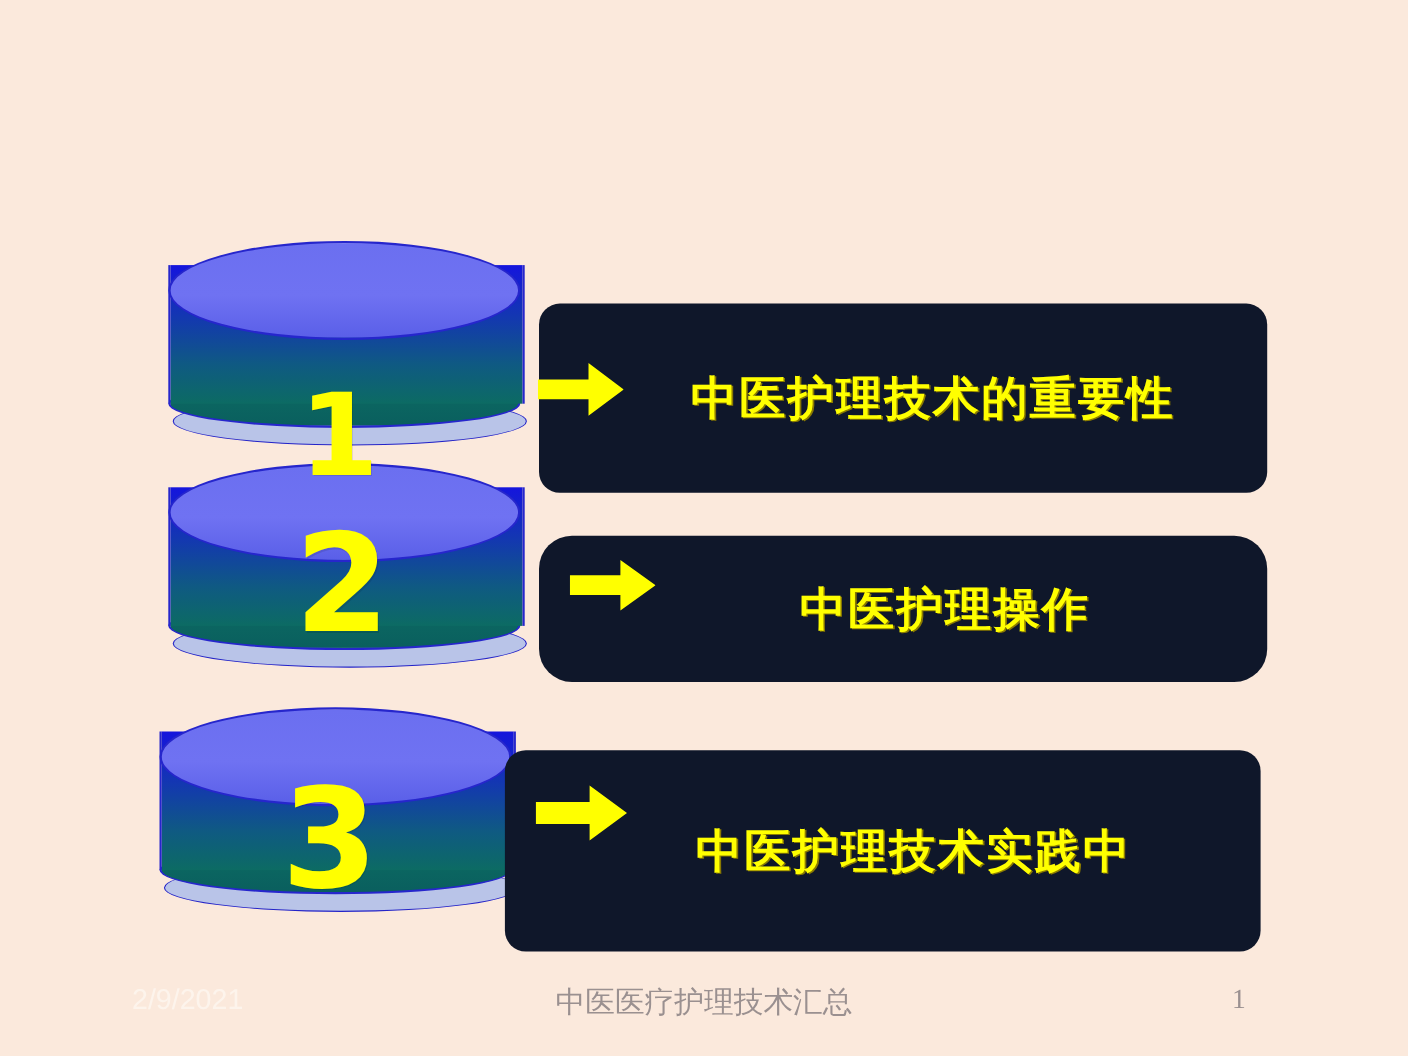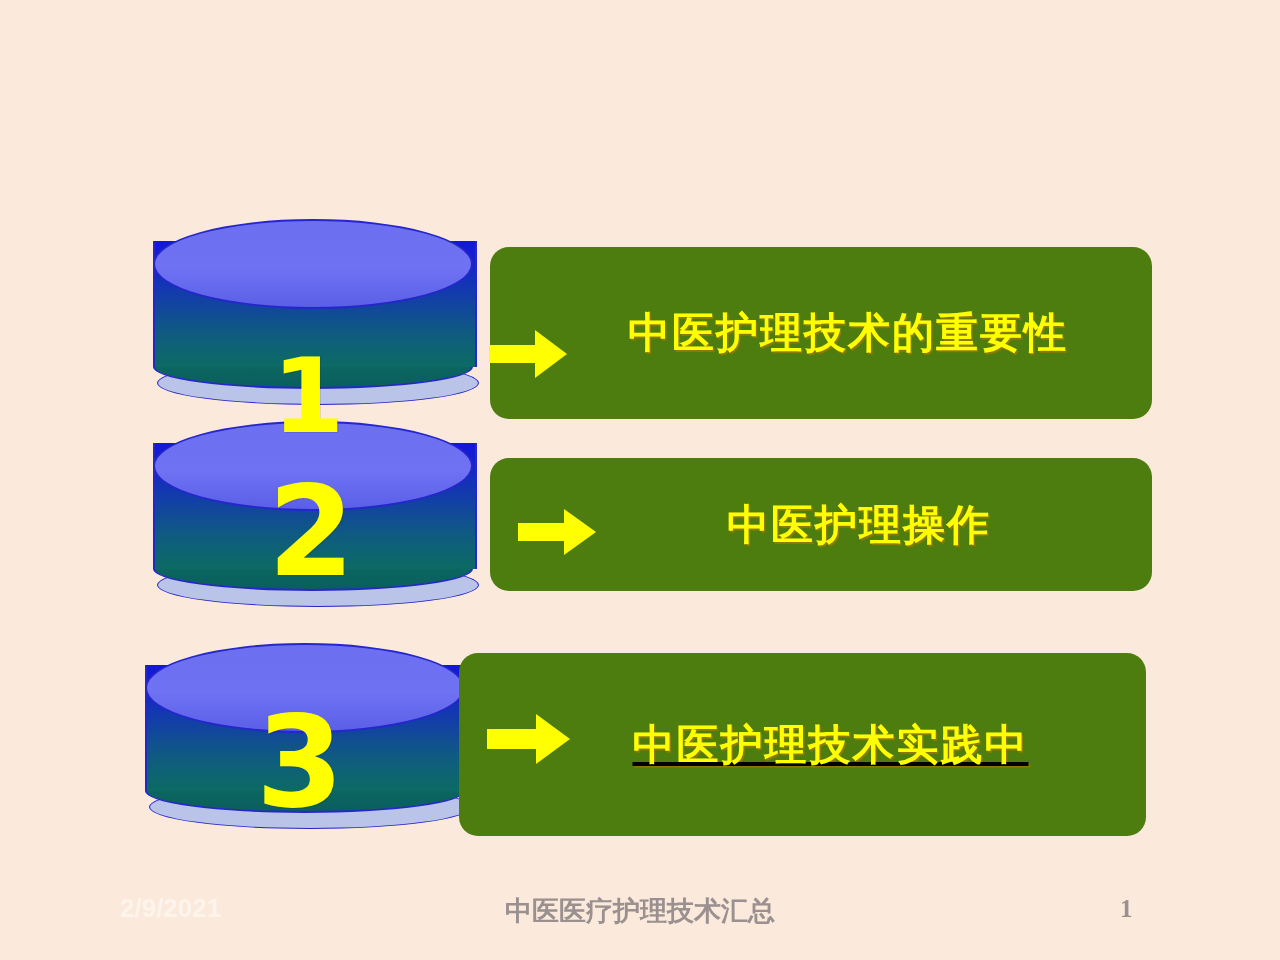--- a/index.html
+++ b/index.html
@@ -86,31 +86,32 @@
     z-index: 6;
     text-shadow: 1px 1px 0 rgba(0,0,0,0.10);
   }
   #num-1 { left: 272px; top: 344px; font-size: 104px; }
   #num-2 { left: 268px; top: 470px; font-size: 124px; }
   #num-3 { left: 256px; top: 700px; font-size: 126px; }
 
   
   .blue-box {
     position: absolute;
-    background: #4d7c0f;
+    background: #0f172a;
     border-radius: 19px;
     z-index: 4;
     display: flex;
     flex-direction: column;
     align-items: center;
     justify-content: center;
+    margin-top: 29px;
   }
   #box-1 { left: 490px; top: 247px; width: 662px; height: 172px; }
-  #box-2 { left: 490px; top: 458px; width: 662px; height: 133px; }
-  #box-3 { left: 459px; top: 653px; width: 687px; height: 183px; text-decoration: underline; }
+  #box-2 { left: 490px; top: 458px; width: 662px; height: 133px; border-radius: 30px; }
+  #box-3 { left: 459px; top: 653px; width: 687px; height: 183px; }
 
   .box-text {
     color: #ffff00;
     font-family: "DejaVu Serif", "Liberation Serif", serif;
     font-weight: bold;
     font-size: 42px;
     line-height: 1.38;
     letter-spacing: 2px;
     white-space: nowrap;
     text-shadow: 1.5px 1.5px 0 #8a7a00;
@@ -130,21 +131,20 @@
 
   .arrow svg { display: block; width: 100%; height: 100%; }
 
   
   #footer {
     position: absolute;
     left: 0;
     top: 893px;
     width: 1280px;
     height: 50px;
-    font-weight: bold;
   }
   #footer-date {
     position: absolute;
     left: 120px;
     top: 0;
     font-size: 26px;
     color: #fdf4ec;
     font-family: "Liberation Sans", sans-serif;
   }
   #footer-title {

